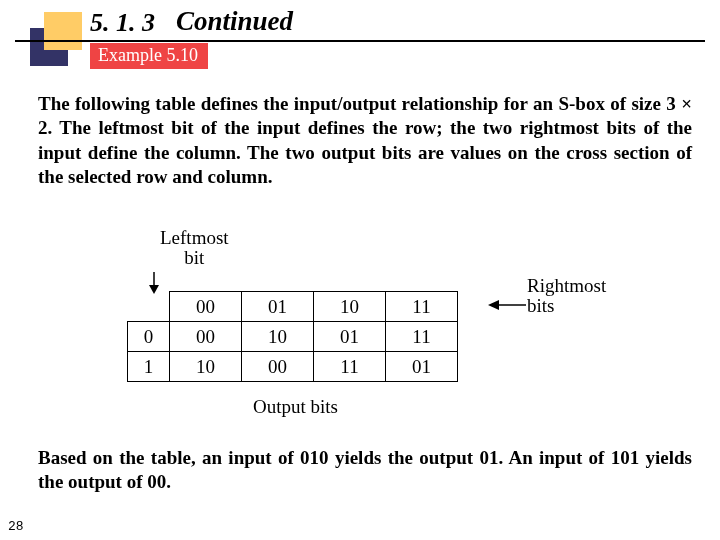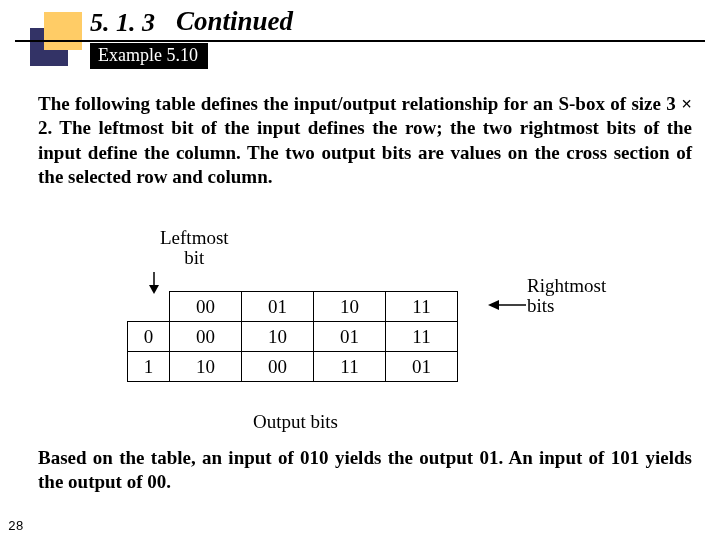--- a/index.html
+++ b/index.html
@@ -45,21 +45,21 @@
   .underline-bar {
     position: absolute;
     left: 15px; top: 40px;
     width: 690px;
     height: 2px;
     background: #000;
   }
   .example-badge {
     position: absolute;
     left: 90px; top: 43px;
-    background: #000000;
+    background: #ef4444;
     color: #fff;
     font-size: 18px;
     padding: 2px 10px 3px 8px;
     font-family: "Times New Roman", serif;
   }
   .body-text {
     position: absolute;
     left: 13px; right: 28px;
     font-size: 19px;
     font-weight: bold;
@@ -115,21 +115,20 @@
     width: 42px;
   }
   .sbox-table td.blank {
     border-top: none;
     border-left: none;
   }
   .lbl-output {
     position: absolute;
     left: 158px; top: 168px;
     font-size: 19px;
-    margin-top: 15px;
   }
   .page-num {
     position: absolute;
     left: 8px; bottom: 6px;
     font-size: 13px;
     font-family: Liberation Mono, monospace;
   }
 </style>
 </head>
 <body>

